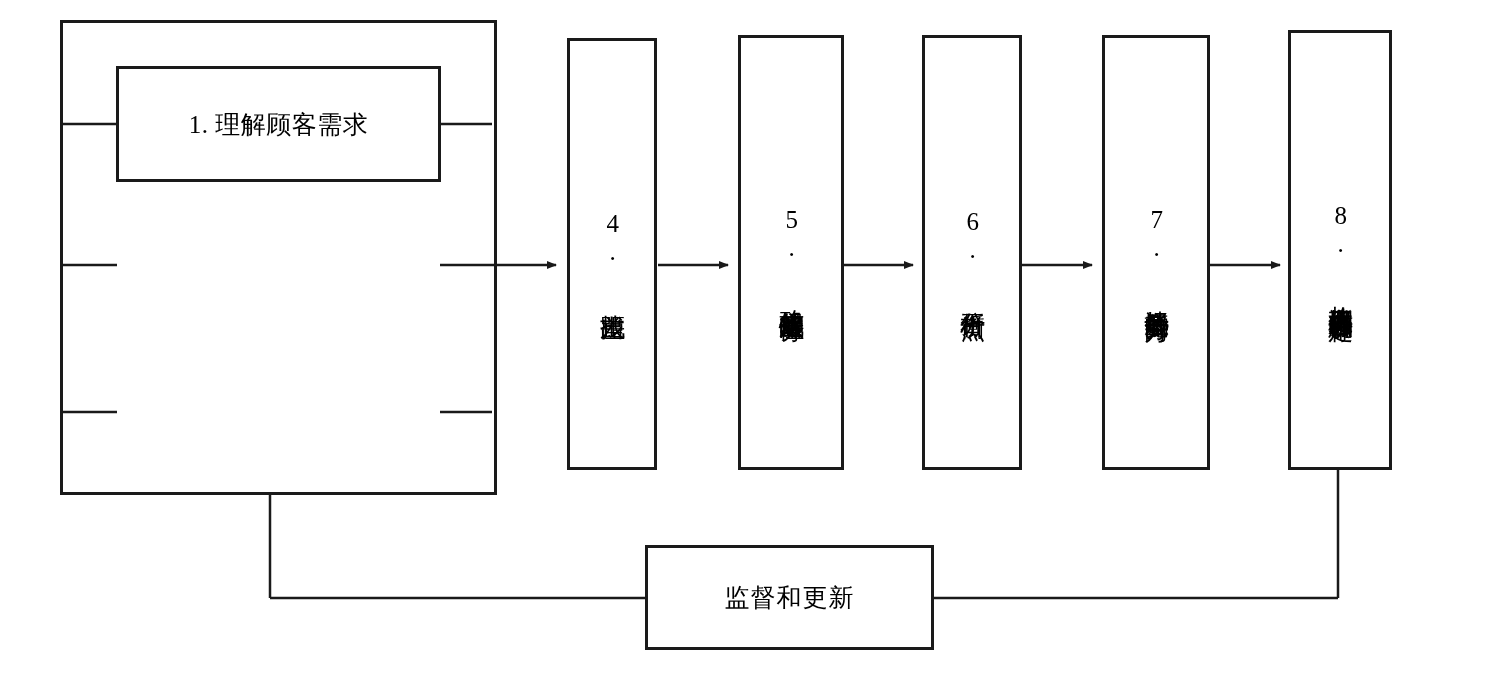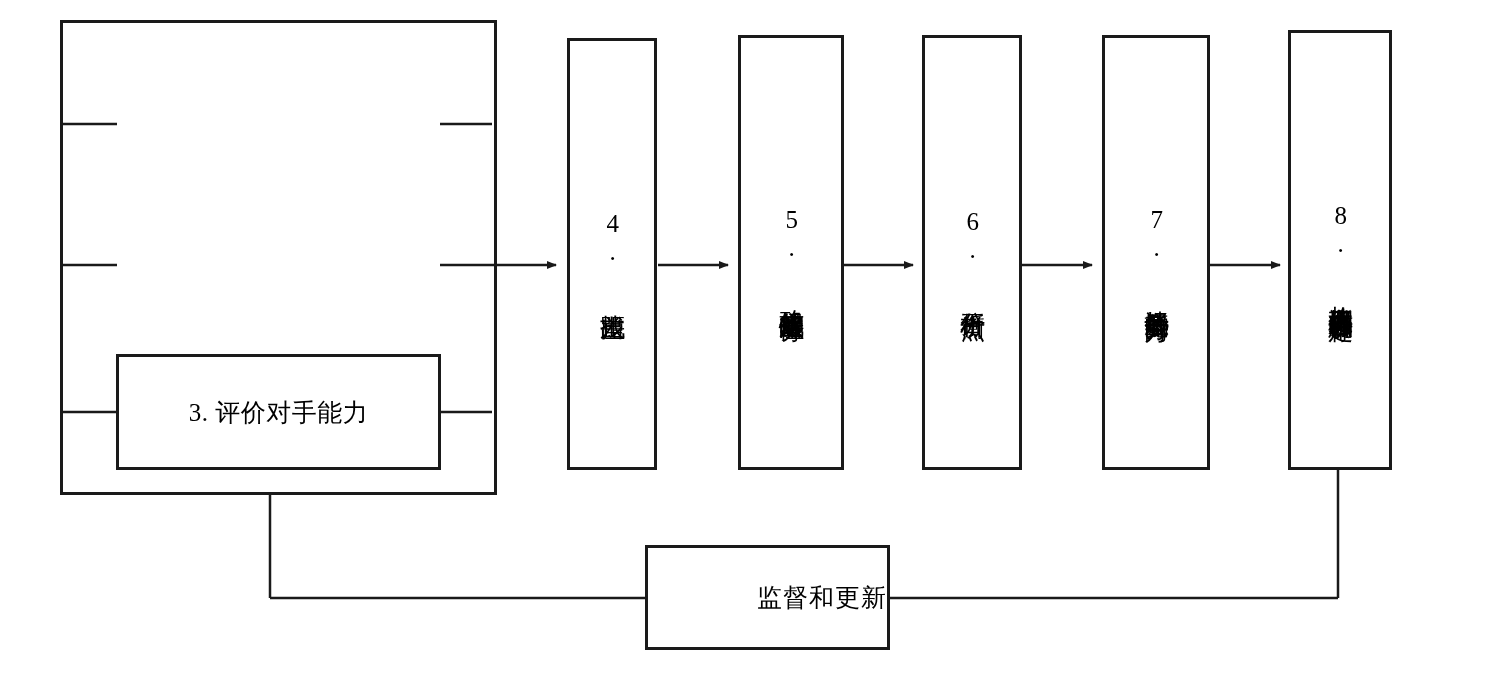--- a/index.html
+++ b/index.html
@@ -86,22 +86,22 @@
 
       <line x1="1338" y1="470" x2="1338" y2="598"></line>
       <line x1="1338" y1="598" x2="890" y2="598"></line>
       <line x1="646" y1="598" x2="270" y2="598"></line>
       <line x1="270" y1="598" x2="270" y2="495"></line>
     </g>
   </svg>
 
   <div class="group-frame" style="left:60px; top:20px; width:437px; height:475px;"></div>
 
-  <div class="box left-box" style="left:116px; top:354px; width:325px; height:116px;">
-    <span>3. 评价对手能力</span>
+  <div class="box left-box" style="left:116px; top:66px; width:325px; height:116px;">
+    <span>1. 理解顾客需求</span>
   </div>
 
   <div class="box" style="left:567px; top:38px; width:90px; height:432px;">
     <span class="stage-text stage-box">4.
 找出差距</span>
   </div>
   <div class="box" style="left:738px; top:35px; width:106px; height:435px;">
     <span class="stage-text stage-box">5.
 确定获得战略性服务</span>
   </div>
@@ -111,17 +111,17 @@
   </div>
   <div class="box" style="left:1102px; top:35px; width:108px; height:435px;">
     <span class="stage-text stage-box">7.
 选择竞争的服务方向</span>
   </div>
   <div class="box" style="left:1288px; top:30px; width:104px; height:440px;">
     <span class="stage-text stage-box">8.
 构造所提供的服务和确定目标</span>
   </div>
 
-  <div class="box feedback-box" style="left:645px; top:545px; width:245px; height:105px;justify-content:flex-end;">
+  <div class="box feedback-box" style="left:645px; top:545px; width:289px; height:105px;">
     <span>监督和更新</span>
   </div>
 
 </div>
 
 </body></html>

